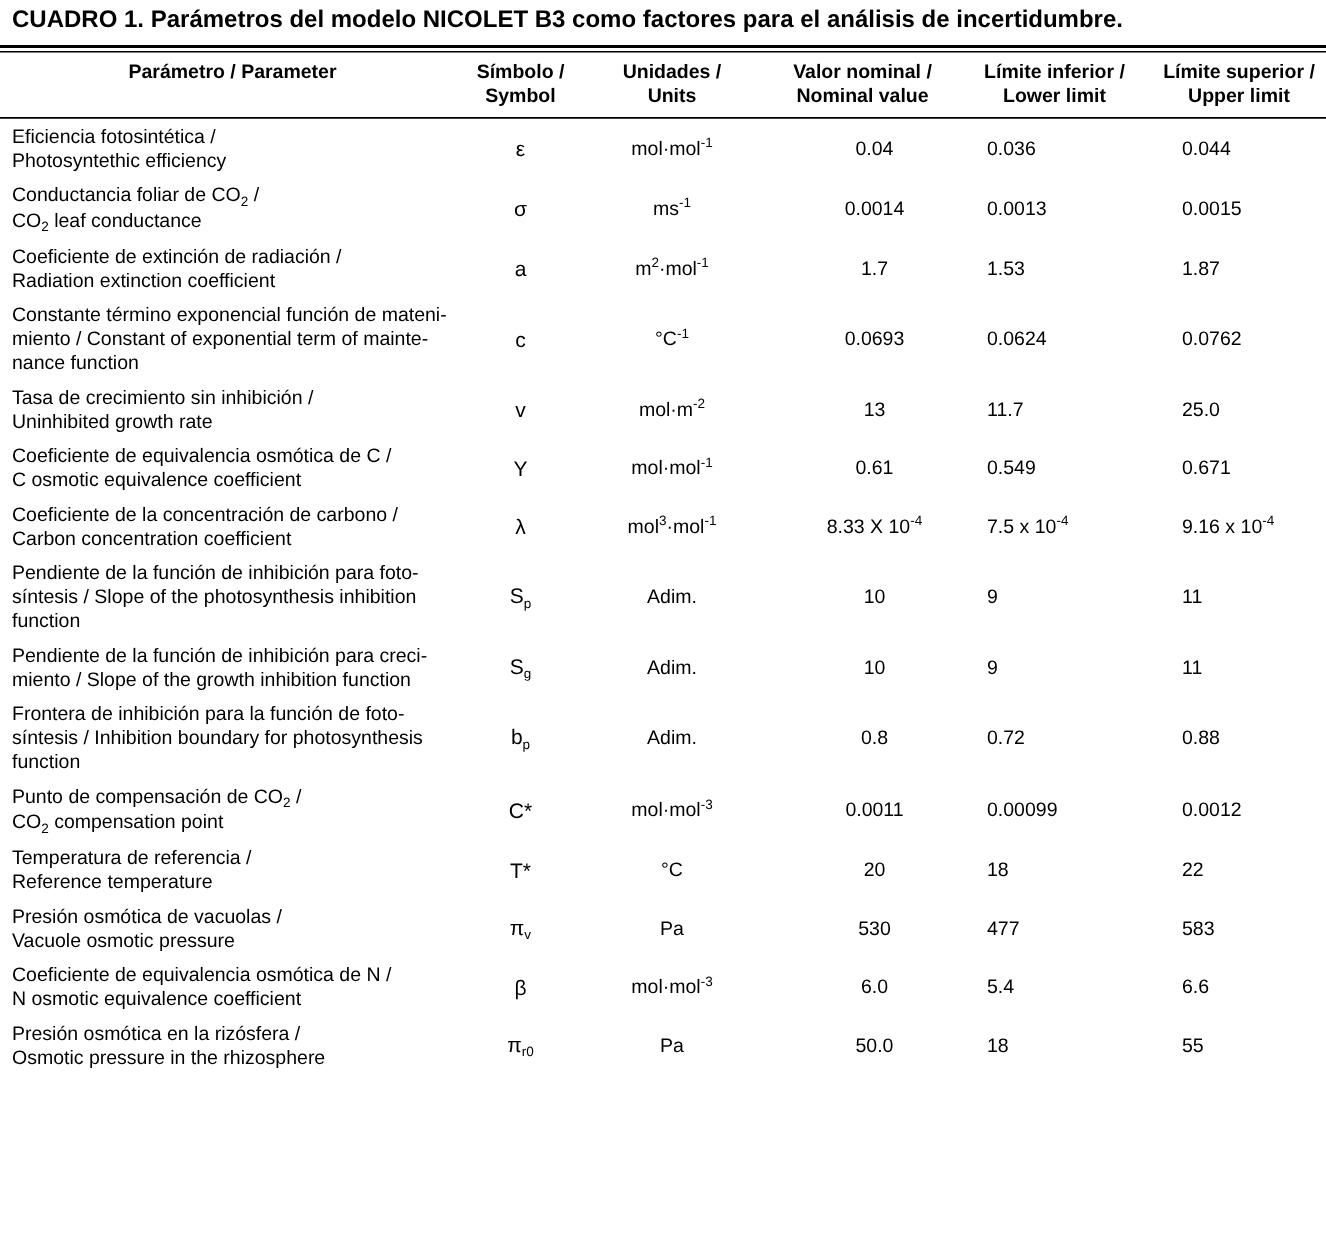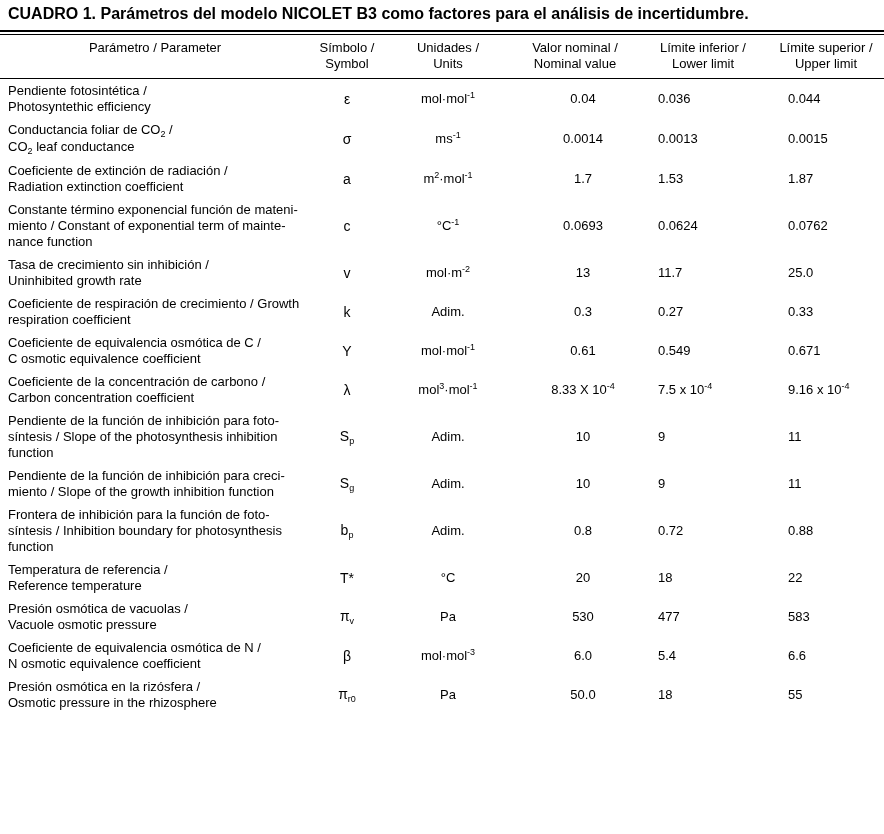--- a/index.html
+++ b/index.html
@@ -15,21 +15,21 @@
     padding:6px 8px 9px 8px;
     line-height:15px;
   }
   .rule { background:#000; width:884px; }
   .rule-top-thick { height:2px; margin-bottom:2px; }
   .rule-top-thin  { height:1px; }
   table.params {
     width:884px; border-collapse:collapse; table-layout:fixed;
   }
   thead th {
-    font-size:13px; font-weight:normal; text-align:center;
+    font-size:13px; font-weight:bold; text-align:center;
     vertical-align:top; line-height:16px;
     padding:5px 0 6px 0;
     border-bottom:1px solid #000;
   }
   tbody td {
     font-size:13px; line-height:16px;
     vertical-align:middle;
     padding:4px 0 3px 0;
   }
   td.c-param  { text-align:left; padding-left:8px; padding-right:4px; }
@@ -82,21 +82,21 @@
           </th>
           <th>
             <div>Límite superior /</div>
             <div>Upper limit</div>
           </th>
         </tr>
       </thead>
     <tbody id="tbody">
         <tr>
           <td class="c-param">
-            <div>Pendiente fotosintética /</div>
+            <div>Eficiencia fotosintética /</div>
             <div>Photosyntethic efficiency</div>
           </td>
           <td class="c-symbol">ε</td>
           <td class="c-units">mol·mol<sup>-1</sup></td>
           <td class="c-nominal">0.04</td>
           <td class="c-lower">0.036</td>
           <td class="c-upper">0.044</td>
         </tr>
         <tr>
           <td class="c-param">
@@ -138,31 +138,20 @@
             <div>Uninhibited growth rate</div>
           </td>
           <td class="c-symbol">v</td>
           <td class="c-units">mol·m<sup>-2</sup></td>
           <td class="c-nominal">13</td>
           <td class="c-lower">11.7</td>
           <td class="c-upper">25.0</td>
         </tr>
         <tr>
           <td class="c-param">
-            <div>Coeficiente de respiración de crecimiento / Growth</div>
-            <div>respiration coefficient</div>
-          </td>
-          <td class="c-symbol">k</td>
-          <td class="c-units">Adim.</td>
-          <td class="c-nominal">0.3</td>
-          <td class="c-lower">0.27</td>
-          <td class="c-upper">0.33</td>
-        </tr>
-        <tr>
-          <td class="c-param">
             <div>Coeficiente de equivalencia osmótica de C /</div>
             <div>C osmotic equivalence coefficient</div>
           </td>
           <td class="c-symbol">Y</td>
           <td class="c-units">mol·mol<sup>-1</sup></td>
           <td class="c-nominal">0.61</td>
           <td class="c-lower">0.549</td>
           <td class="c-upper">0.671</td>
         </tr>
         <tr>
@@ -206,20 +195,31 @@
             <div>function</div>
           </td>
           <td class="c-symbol">b<sub>p</sub></td>
           <td class="c-units">Adim.</td>
           <td class="c-nominal">0.8</td>
           <td class="c-lower">0.72</td>
           <td class="c-upper">0.88</td>
         </tr>
         <tr>
           <td class="c-param">
+            <div>Punto de compensación de CO<sub>2</sub> /</div>
+            <div>CO<sub>2</sub> compensation point</div>
+          </td>
+          <td class="c-symbol">C*</td>
+          <td class="c-units">mol·mol<sup>-3</sup></td>
+          <td class="c-nominal">0.0011</td>
+          <td class="c-lower">0.00099</td>
+          <td class="c-upper">0.0012</td>
+        </tr>
+        <tr>
+          <td class="c-param">
             <div>Temperatura de referencia /</div>
             <div>Reference temperature</div>
           </td>
           <td class="c-symbol">T*</td>
           <td class="c-units">°C</td>
           <td class="c-nominal">20</td>
           <td class="c-lower">18</td>
           <td class="c-upper">22</td>
         </tr>
         <tr>

